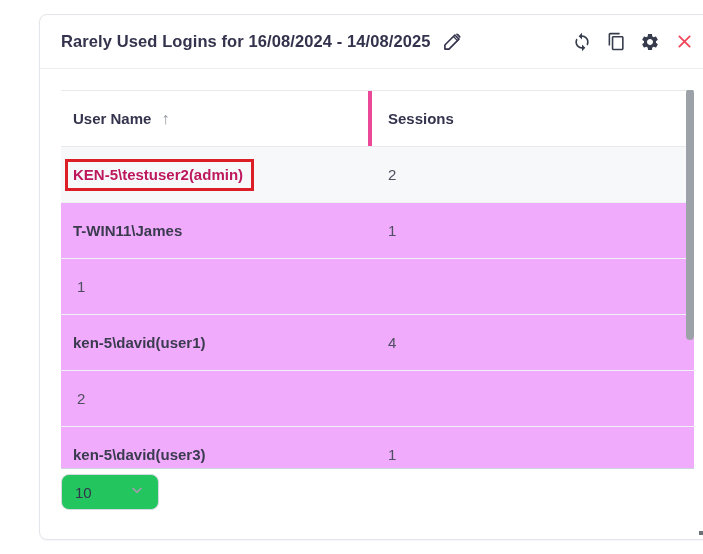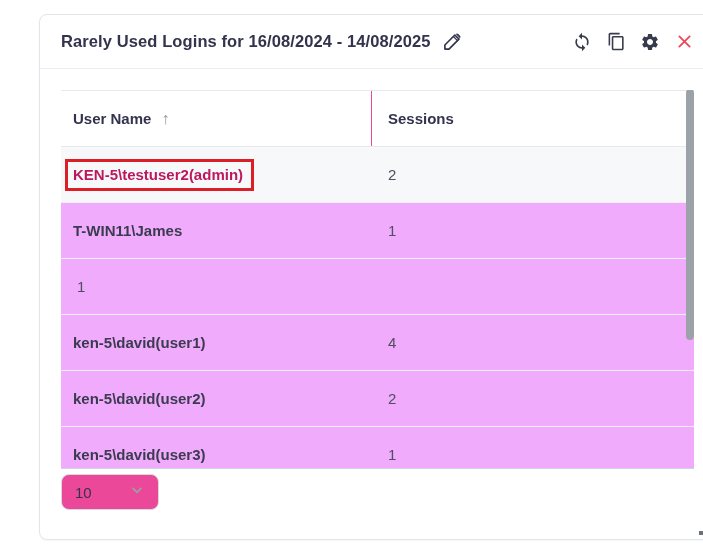--- a/index.html
+++ b/index.html
@@ -75,21 +75,21 @@
     display: flex;
     align-items: center;
     font-size: 15px;
     font-weight: bold;
     color: #33334d;
     cursor: pointer;
   }
   .th.col-user {
     width: 311px;
     padding-left: 12px;
-    border-right: 1px solid #ec4899;
+    border-right: 4px solid #ec4899;
   }
   .th.col-sessions {
     flex: 1;
     padding-left: 16px;
   }
   .sort-arrow {
     margin-left: 10px;
     color: #8e949e;
     font-size: 16px;
     font-weight: normal;
@@ -135,21 +135,21 @@
     border-radius: 5px;
     cursor: pointer;
   }
   
   .page-size-select {
     margin-top: 5px;
     width: 98px;
     height: 36px;
     border: 1px solid #d6d9dd;
     border-radius: 8px;
-    background: #ec4899;
+    background: #22c55e;
     display: flex;
     align-items: center;
     padding: 0 13px;
     cursor: pointer;
   }
   .page-size-value {
     font-size: 15px;
     color: #33334d;
     flex: 1;
   }
@@ -244,23 +244,20 @@
   </div>
 
   <div class="row">
     <div class="cell-user">
       <span class="user-text">ken-5\david(user1)</span>
     </div>
     <div class="cell-sessions">4</div>
   </div>
 
   <div class="row">
-    <div class="cell-user">
-      <span class="user-text">ken-5\david(user2)</span>
-    </div>
     <div class="cell-sessions">2</div>
   </div>
 
   <div class="row">
     <div class="cell-user">
       <span class="user-text">ken-5\david(user3)</span>
     </div>
     <div class="cell-sessions">1</div>
   </div>
 </div>

